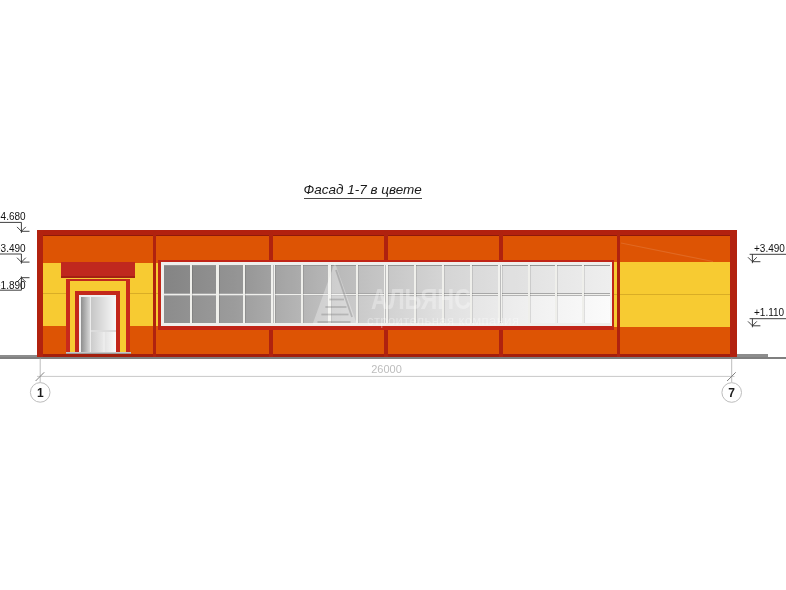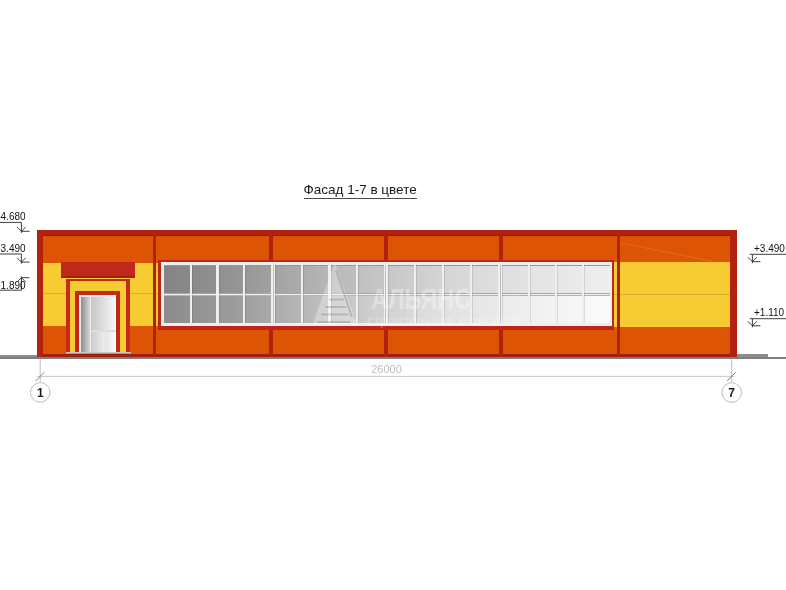--- a/index.html
+++ b/index.html
@@ -4,21 +4,21 @@
 <style>
   html,body{margin:0;padding:0;background:#fff;}
   #frame{position:relative;width:786px;height:590px;overflow:hidden;background:#fff;
          font-family:"Liberation Sans", sans-serif;}
   .a{position:absolute;}
 </style>
 </head>
 <body>
 <div id="frame">
 
-  <div class="a" style="left:303.5px;top:182.3px;white-space:nowrap;font-size:13.5px;color:#1a1a1a;border-bottom:1px solid #4a4a4a;padding-bottom:1px;">Фасад 1-7 в цвете</div>
+  <div class="a" style="left:303.5px;top:182.3px;white-space:nowrap;font-style:italic;font-size:13.5px;color:#1a1a1a;border-bottom:1px solid #4a4a4a;padding-bottom:1px;">Фасад 1-7 в цвете</div>
 
   <div class="a" style="left:0;top:354.9px;width:768px;height:2.6px;background:#8d8d8d;"></div>
 
   <div class="a" style="left:735px;top:353.8px;width:33px;height:3.7px;background:#8d8d8d;"></div>
 
   <div class="a" style="left:0;top:357.2px;width:786px;height:1.9px;background:#7f7f7f;"></div>
 
   <div class="a" style="left:37.4px;top:230.4px;width:699px;height:126.8px;background:#DD5404;"></div>
 
   <div class="a" style="left:43.3px;top:262.5px;width:114.9px;height:63.4px;background:#F7CB32;"></div>

